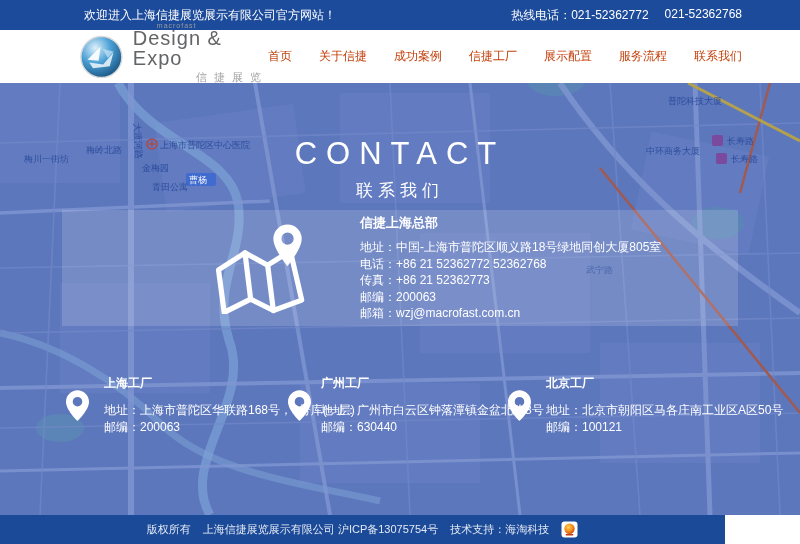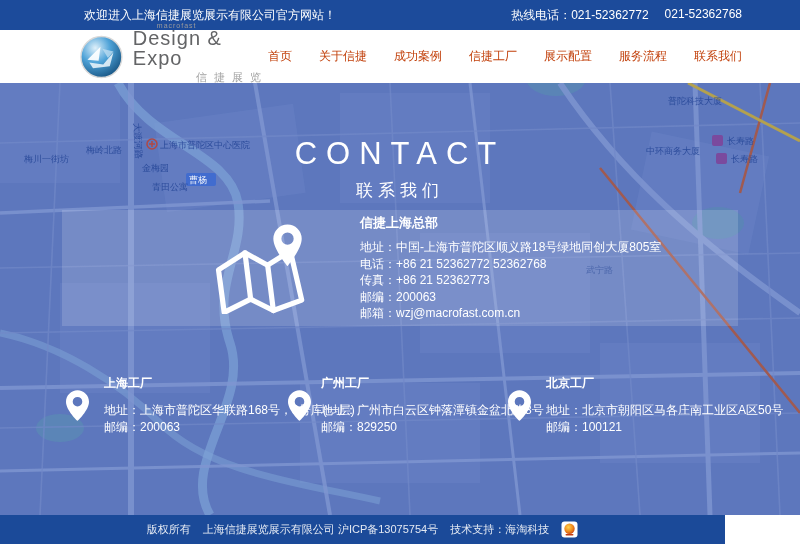--- a/index.html
+++ b/index.html
@@ -209,21 +209,21 @@
     </div>
 
     <div class="factory" style="left:288px; top:292px;gap:10px;">
       <svg class="pin" width="23" height="31" viewBox="0 0 24 32">
         <path fill-rule="evenodd" fill="#ffffff" d="M12 0 C5.4 0 0 5.4 0 12 C0 21 12 32 12 32 C12 32 24 21 24 12 C24 5.4 18.6 0 12 0 Z
                  M12 7 a5 5 0 1 1 0 10 a5 5 0 1 1 0 -10 z"></path>
       </svg>
       <div>
         <div class="f-title">广州工厂</div>
         <div class="f-line">地址：广州市白云区钟落潭镇金盆北路8号</div>
-        <div class="f-line">邮编：829250</div>
+        <div class="f-line">邮编：630440</div>
       </div>
     </div>
 
     <div class="factory" style="left:508px; top:292px;">
       <svg class="pin" width="23" height="31" viewBox="0 0 24 32">
         <path fill-rule="evenodd" fill="#ffffff" d="M12 0 C5.4 0 0 5.4 0 12 C0 21 12 32 12 32 C12 32 24 21 24 12 C24 5.4 18.6 0 12 0 Z
                  M12 7 a5 5 0 1 1 0 10 a5 5 0 1 1 0 -10 z"></path>
       </svg>
       <div>
         <div class="f-title">北京工厂</div>

